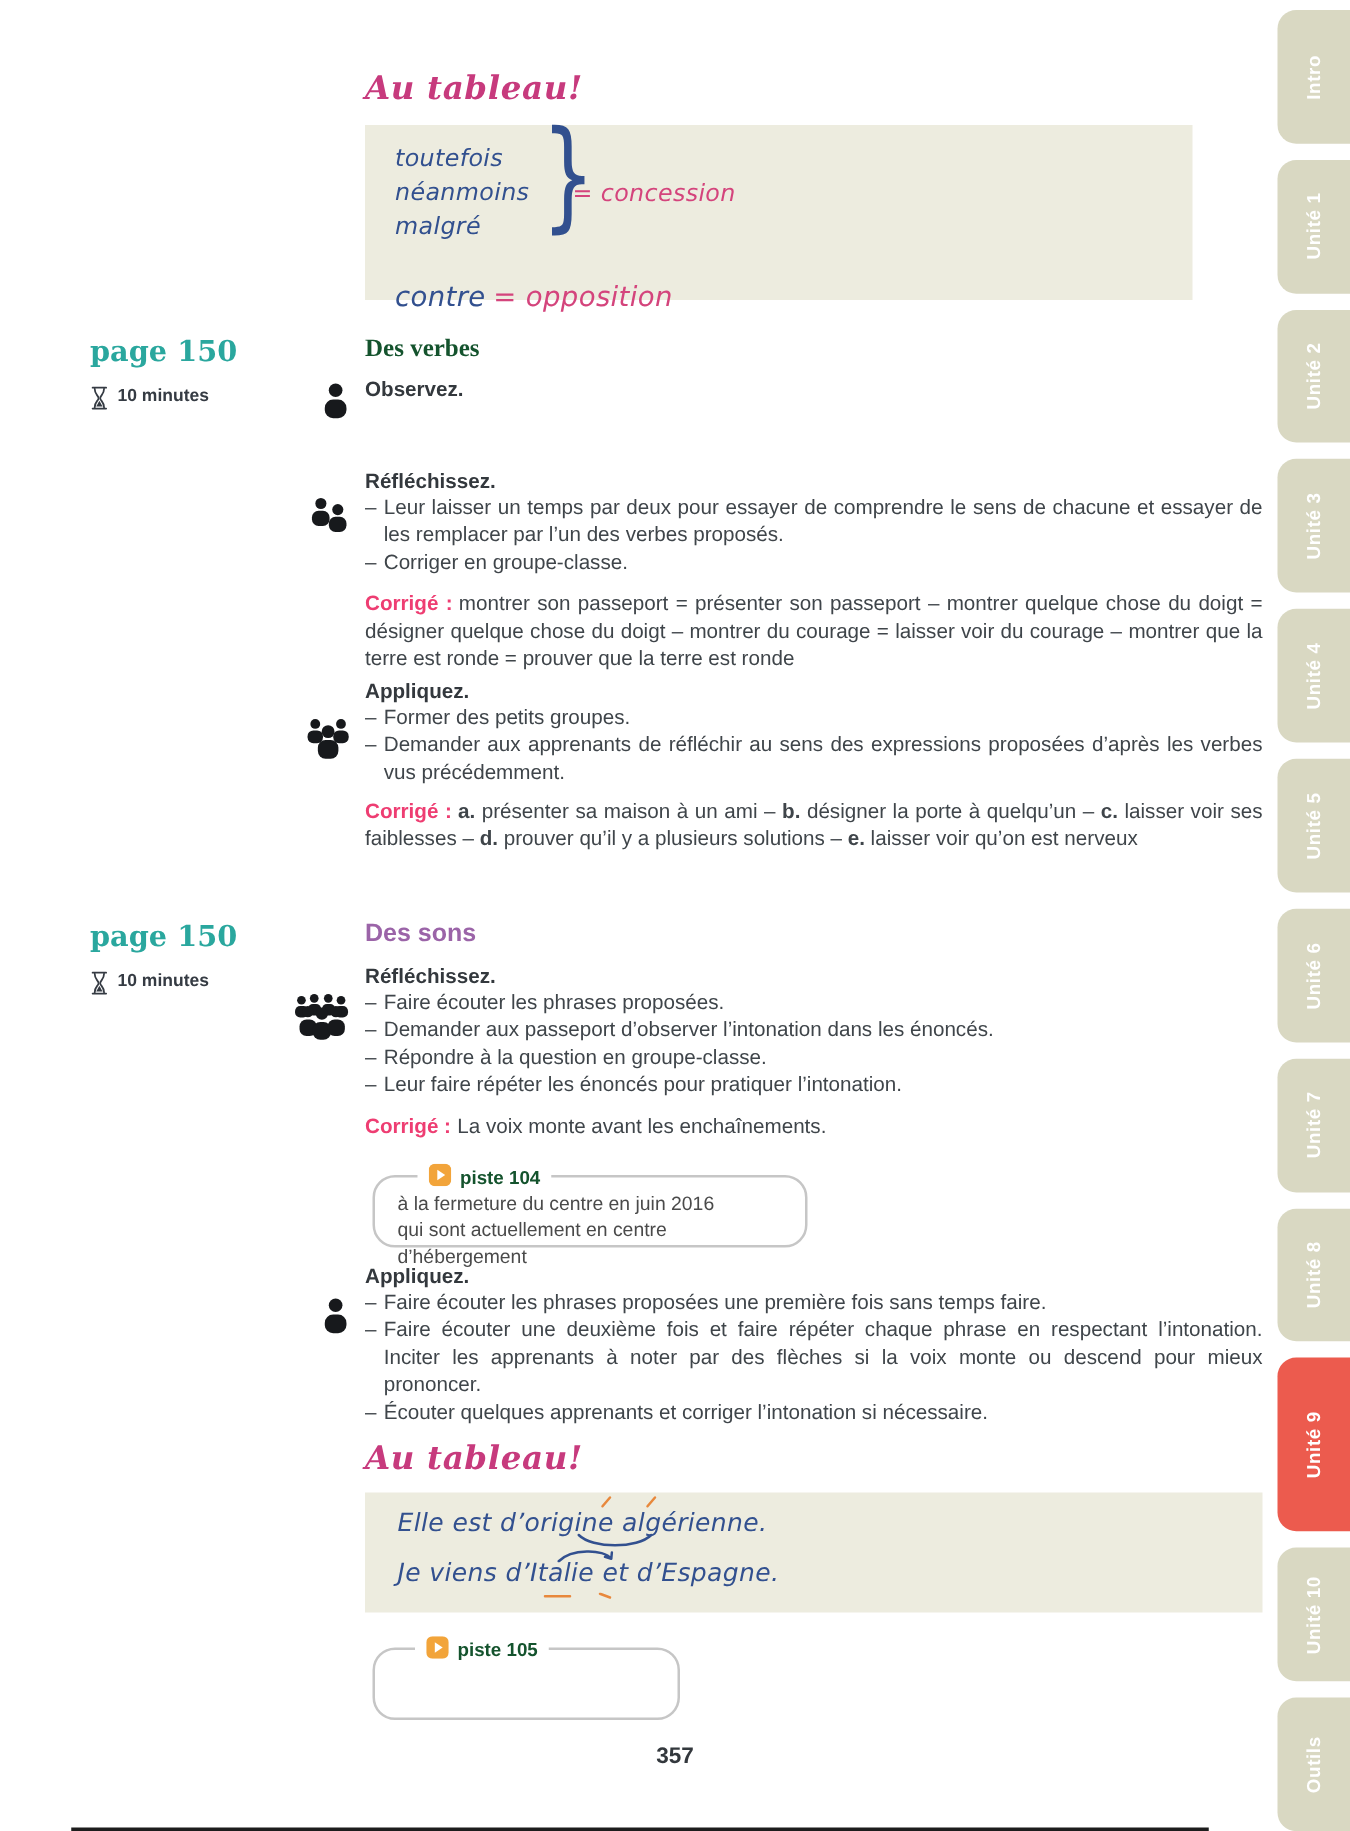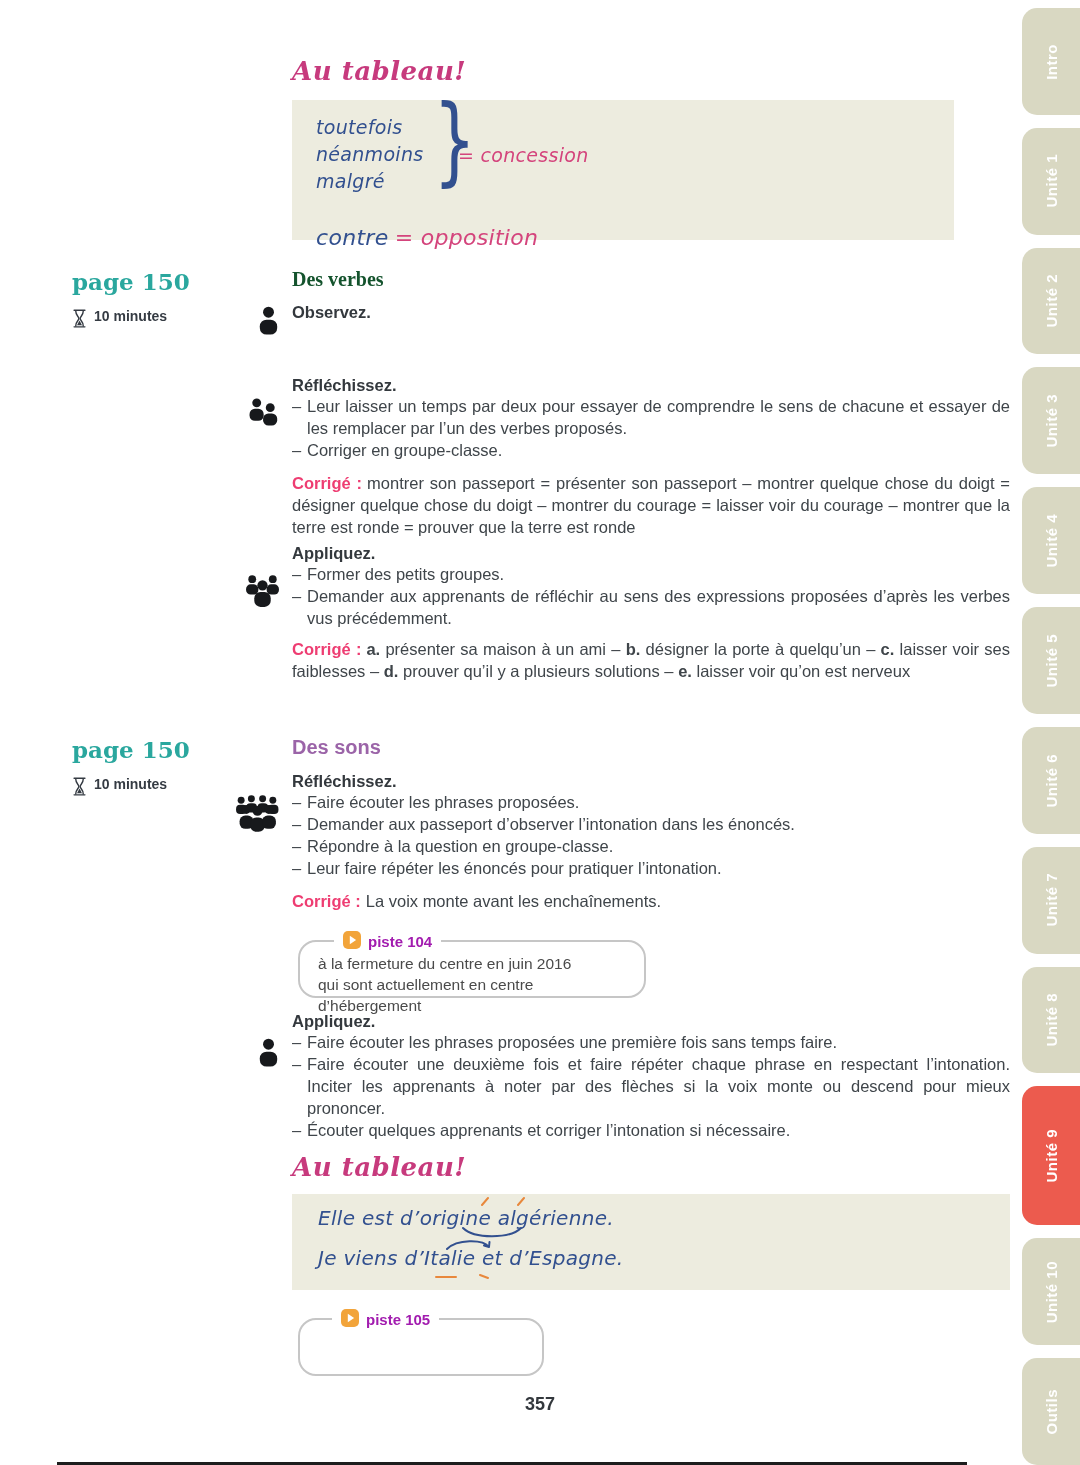--- a/index.html
+++ b/index.html
@@ -59,21 +59,21 @@
   .board1-line2 { position:absolute; left:24px; top:102px; font-size:22px;margin-top:23px; }
   .board2-line { position:absolute; left:26px; font-size:20px; }
   
   .audio-box {
     position:absolute; border:2px solid #c6c6c6; border-radius:18px; background:#ffffff;
     box-sizing:border-box;
   }
   .audio-legend {
     position:absolute; top:-11px; display:flex; align-items:center; gap:7px;
     background:#ffffff; padding:0 9px;
-    color:#a21caf; font-weight:bold; font-size:15px; white-space:nowrap;
+    color:#14532d; font-weight:bold; font-size:15px; white-space:nowrap;
   }
   .audio-lines { padding:11px 14px 0 18px; font-size:15.5px; line-height:21px; color:#4a4a4a; }
   .icon-gutter { position:absolute; }
   .icon-gutter svg { display:block; }
   .page-num { position:absolute; font-size:18px; font-weight:bold; color:#33383d;
               transform:translateX(-50%); }
   .bottom-edge { position:absolute; left:57px; right:113px; bottom:0; height:3px; background:#1d1d1d; }
 </style>
 </head>
 <body>

